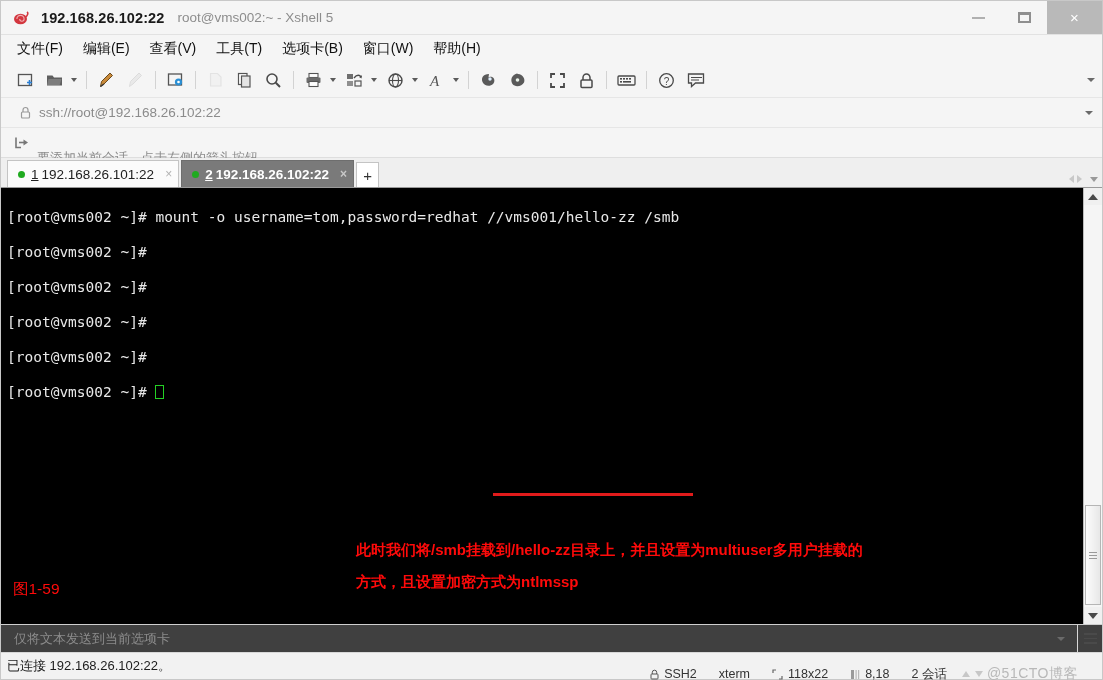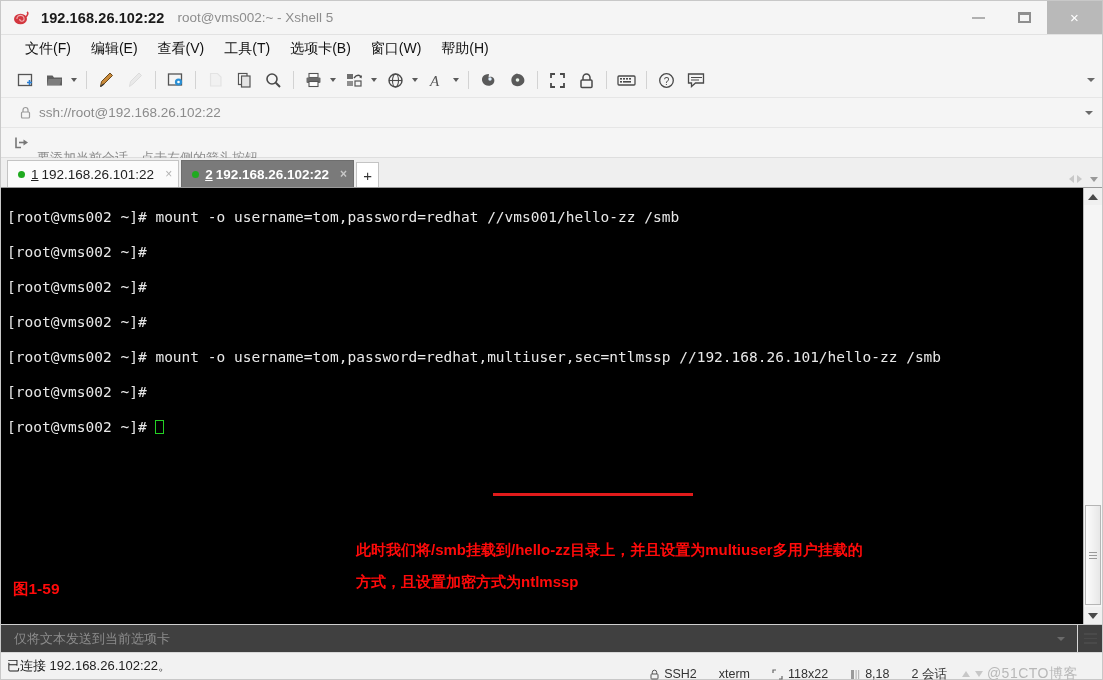--- a/index.html
+++ b/index.html
@@ -21,21 +21,21 @@
   .tb-sub{font-size:13.5px;color:#8d8d8d;margin-left:13px;font-weight:normal;}
   .wincontrols{position:absolute;right:0;top:0;height:33px;display:flex;align-items:stretch;}
   .wbtn{width:46px;display:flex;align-items:center;justify-content:center;cursor:default;}
   .wbtn.close{background:#b9b9b9;width:55px;}
   .wbtn.close span{color:#fff;font-size:15px;line-height:1;}
   .min-glyph{width:13px;height:2px;background:#b0b0b0;display:block;}
   .max-glyph{width:13px;height:11px;border:2px solid #8f8f8f;border-top-width:3px;display:block;box-sizing:border-box;}
 
   
   .menubar{height:28px;min-height:28px;display:flex;align-items:center;
-           background:#f5f5f5;padding-left:14px;}
+           background:#f5f5f5;padding-left:6px;}
   .menu-item{font-size:14px;color:#111;padding:3px 10px;white-space:nowrap;cursor:default;}
 
   
   .toolbar{height:34px;min-height:34px;display:flex;align-items:center;
            background:#f5f5f5;padding-left:10px;position:relative;border-bottom:1px solid #e6e6e6;}
   .tool{width:25px;height:25px;display:flex;align-items:center;justify-content:center;
         margin:0 2px;cursor:default;flex:none;}
   .tool svg{display:block;}
   .caret{width:9px;height:25px;display:flex;align-items:center;justify-content:center;
          margin-right:3px;cursor:default;flex:none;}
@@ -87,21 +87,21 @@
   .term-wrap{flex:1;display:flex;background:#000;position:relative;overflow:hidden;
              border-top:1px solid #9a9a9a;}
   .term{flex:1;position:relative;padding:4px 0 0 6px;overflow:hidden;}
   .tline{font-family:"DejaVu Sans Mono","Liberation Mono",monospace;
          font-size:14.5px;line-height:19px;color:#e8e8e8;white-space:pre;letter-spacing:0px;margin-top:16px;}
   .cursor{display:inline-block;width:9px;height:14px;border:1.5px solid #24d024;
           vertical-align:-2px;box-sizing:border-box;}
   .underline-red{position:absolute;background:#e01b1b;height:3px;}
   .annot{position:absolute;color:#ff0a0a;font-weight:bold;font-size:15px;line-height:32px;
          font-family:"Liberation Sans","DejaVu Sans",sans-serif;white-space:pre;}
-  .figlabel{position:absolute;color:#ff0a0a;font-weight:bold;font-size:15.5px;
+  .figlabel{position:absolute;color:#ff0a0a;font-weight:normal;font-size:15.5px;
             font-family:"Liberation Sans","DejaVu Sans",sans-serif;}
 
   
   .vscroll{width:18px;background:#f0f0f0;border-left:1px solid #bcbcbc;
            display:flex;flex-direction:column;align-items:stretch;position:relative;}
   .vs-btn{height:17px;display:flex;align-items:center;justify-content:center;background:#f0f0f0;}
   .vs-up{width:0;height:0;border-left:5px solid transparent;border-right:5px solid transparent;
          border-bottom:6px solid #4a4a4a;}
   .vs-dn{width:0;height:0;border-left:5px solid transparent;border-right:5px solid transparent;
          border-top:6px solid #4a4a4a;}
@@ -367,21 +367,20 @@
       <span class="dn"></span>
     </div>
   </div>
 
   <div class="term-wrap">
     <div class="term">
       <div class="tline">[root@vms002 ~]# mount -o username=tom,password=redhat //vms001/hello-zz /smb</div>
       <div class="tline">[root@vms002 ~]#</div>
       <div class="tline">[root@vms002 ~]#</div>
       <div class="tline">[root@vms002 ~]#</div>
-      <div class="tline">[root@vms002 ~]# mount -o username=tom,password=redhat,multiuser,sec=ntlmssp //192.168.26.101/hello-zz /smb</div>
       <div class="tline">[root@vms002 ~]#</div>
       <div class="tline"><span>[root@vms002 ~]# </span><span class="cursor"></span></div>
 
       <div class="underline-red" style="left:492px;top:305px;width:200px;"></div>
 
       <div class="annot" style="left:355px;top:346px;">此时我们将/smb挂载到/hello-zz目录上，并且设置为multiuser多用户挂载的</div>
       <div class="annot" style="left:355px;top:378px;">方式，且设置加密方式为ntlmssp</div>
 
       <div class="figlabel" style="left:12px;top:391px;">图1-59</div>
     </div>

